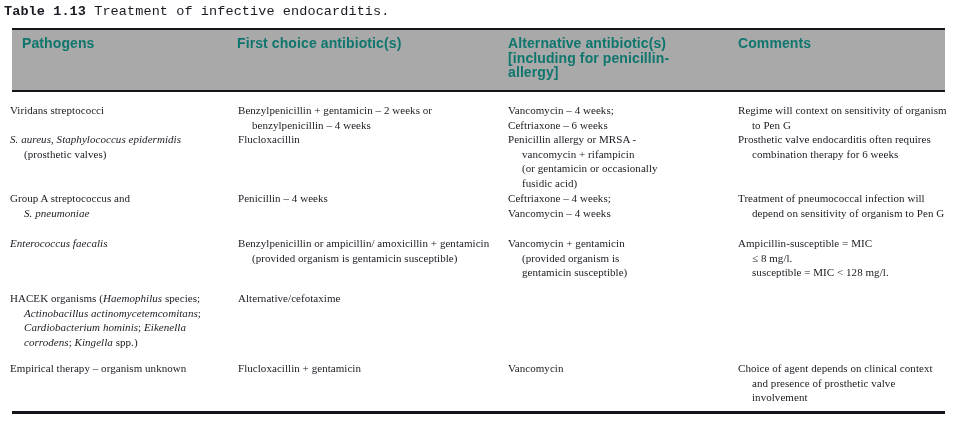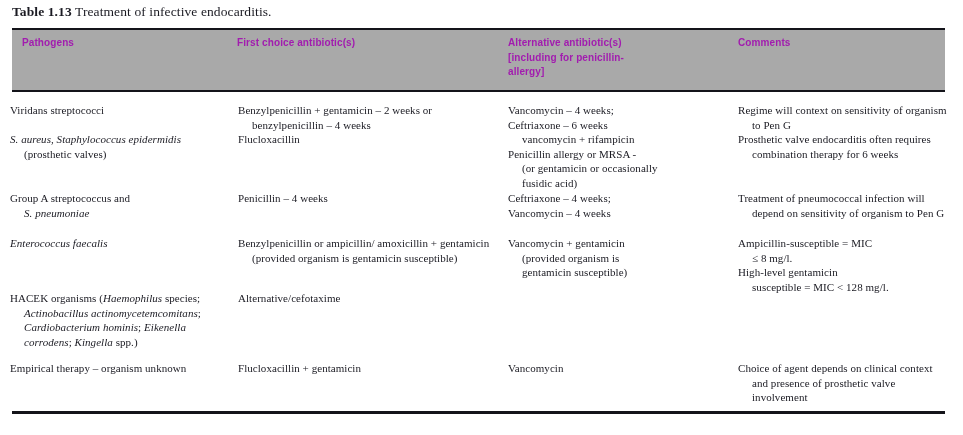--- a/index.html
+++ b/index.html
@@ -16,23 +16,23 @@
   }
   .page {
     position: relative;
     width: 963px;
     height: 435px;
   }
 
   
   .caption {
     position: absolute;
-    left: 12px;
+    left: 4px;
     top: 4px;
-    font-family: Liberation Serif, serif;
+    font-family: Liberation Mono, monospace;
     font-size: 13.5px;
     letter-spacing: .1px;
     white-space: nowrap;
   }
   .caption .num {
     font-weight: bold;
   }
 
   
   .rule-top {
@@ -66,23 +66,23 @@
     left: 12px;
     top: 30px;
     width: 933px;
     height: 60px;
     background: #a9a9a9;
   }
   .head-cell {
     position: absolute;
     font-family: "Liberation Sans", "DejaVu Sans", sans-serif;
     font-weight: bold;
-    font-size: 10px;
+    font-size: 14px;
     line-height: 14.5px;
-    color: #a21caf;
+    color: #0f766e;
     letter-spacing: .1px;
   }
   .hc-1 { left: 22px;  top: 36px; width: 200px; }
   .hc-2 { left: 237px; top: 36px; width: 250px; }
   .hc-3 { left: 508px; top: 36px; width: 215px; }
   .hc-4 { left: 738px; top: 36px; width: 200px; }
 
   
   .cell {
     position: absolute;
@@ -177,22 +177,22 @@
   <div class="cell col-2" style="top:361px">
     <p class="flat">Flucloxacillin + gentamicin</p>
   </div>
 
   <div class="cell col-3" style="top:103px">
     <p class="flat">Vancomycin – 4 weeks;</p>
     <p class="flat">Ceftriaxone – 6 weeks</p>
   </div>
 
   <div class="cell col-3" style="top:132px">
+    <p class="flat">Penicillin allergy or MRSA -</p>
     <p class="flat" style="padding-left:14px">vancomycin + rifampicin</p>
-    <p class="flat">Penicillin allergy or MRSA -</p>
     <p class="flat" style="padding-left:14px">(or gentamicin or occasionally</p>
     <p class="flat" style="padding-left:14px">fusidic acid)</p>
   </div>
 
   <div class="cell col-3" style="top:191px">
     <p class="flat">Ceftriaxone – 4 weeks;</p>
     <p class="flat">Vancomycin – 4 weeks</p>
   </div>
 
   <div class="cell col-3" style="top:361px">
@@ -213,21 +213,20 @@
     <p>Prosthetic valve endocarditis often requires combination therapy for 6 weeks</p>
   </div>
 
   <div class="cell col-4" style="top:191px">
     <p>Treatment of pneumococcal infection will depend on sensitivity of organism to Pen G</p>
   </div>
 
   <div class="cell col-4" style="top:236px">
     <p class="flat">Ampicillin-susceptible = MIC</p>
     <p class="flat" style="padding-left:14px">≤ 8 mg/l.</p>
-    <p class="flat">High-level gentamicin</p>
     <p class="flat" style="padding-left:14px">susceptible = MIC &lt; 128 mg/l.</p>
   </div>
 
   <div class="cell col-4" style="top:361px">
     <p>Choice of agent depends on clinical context and presence of prosthetic valve involvement</p>
   </div>
 
 </div>
 
 </body></html>

